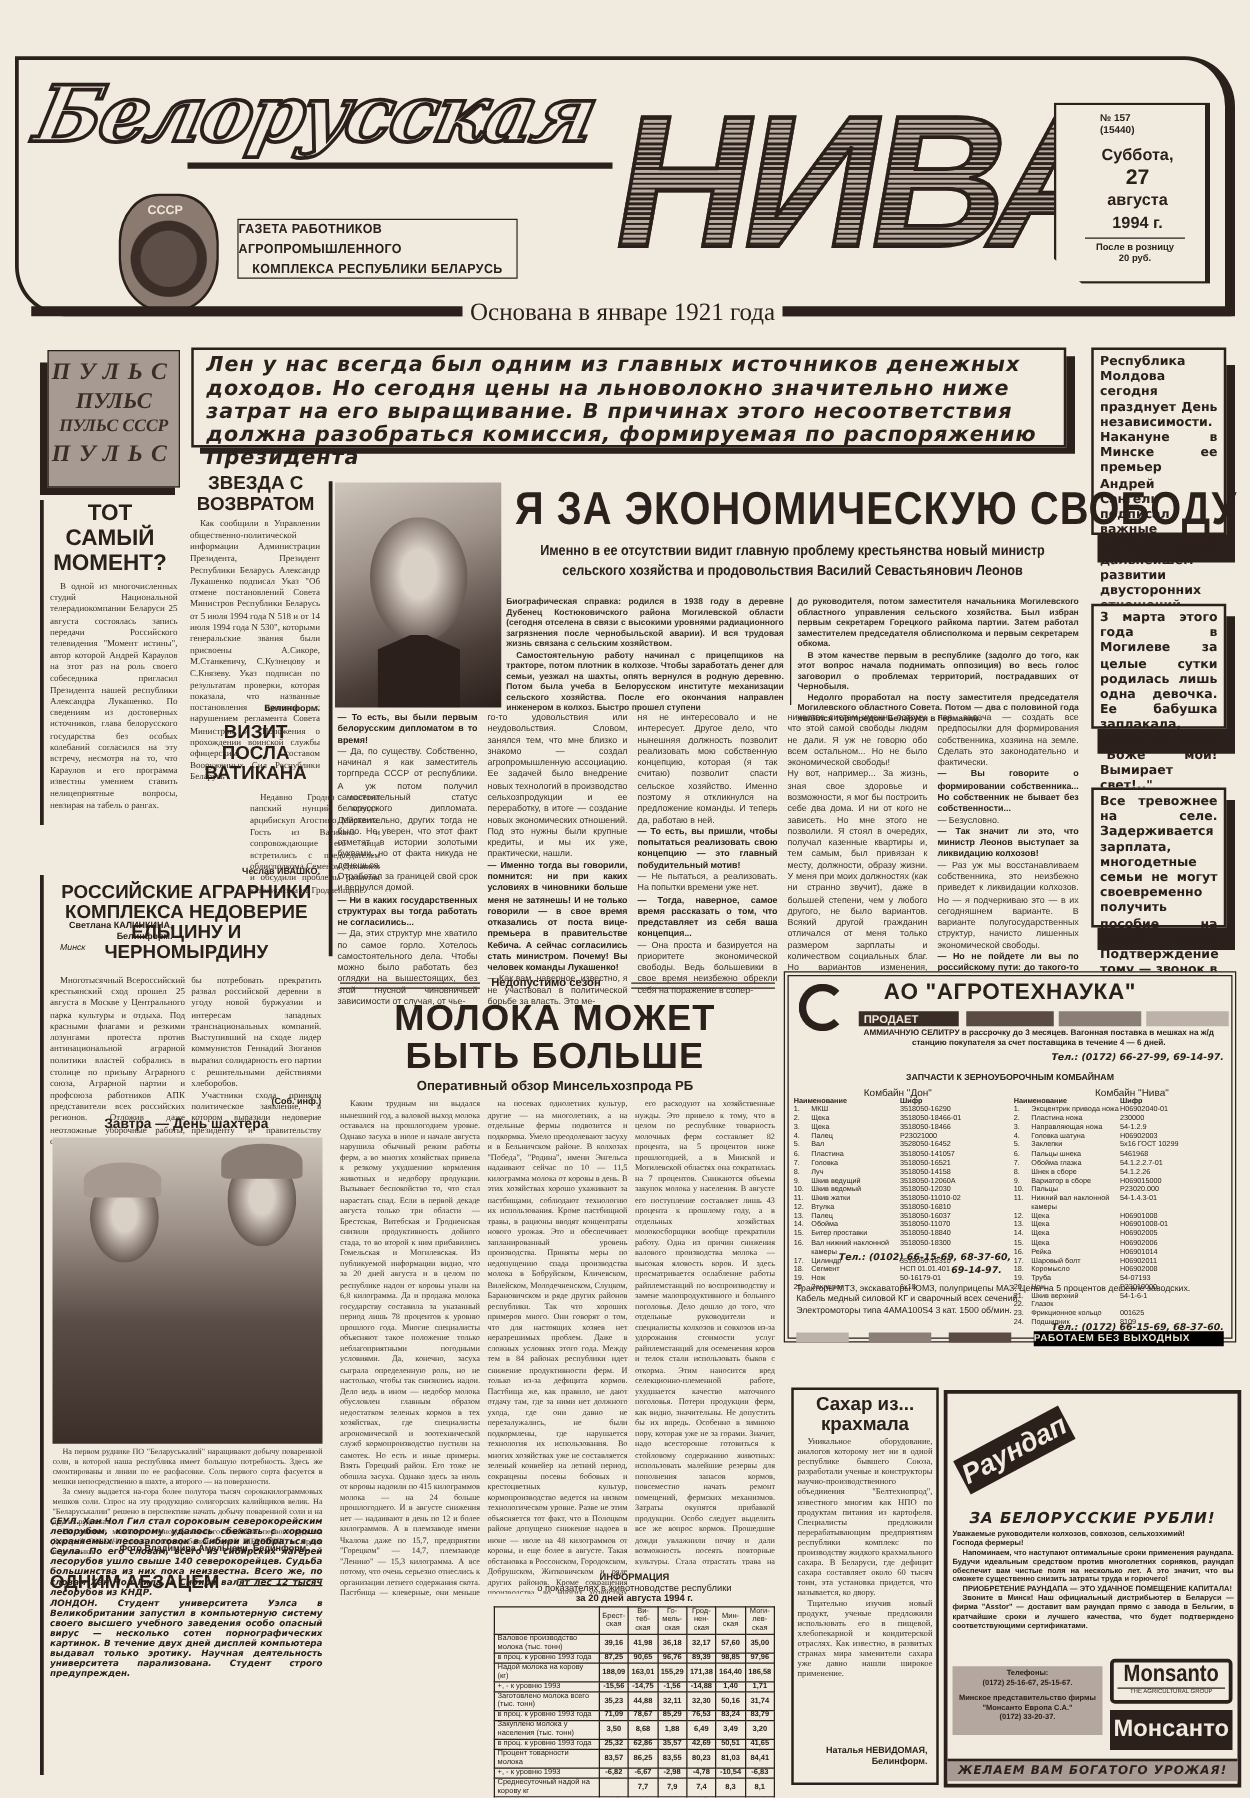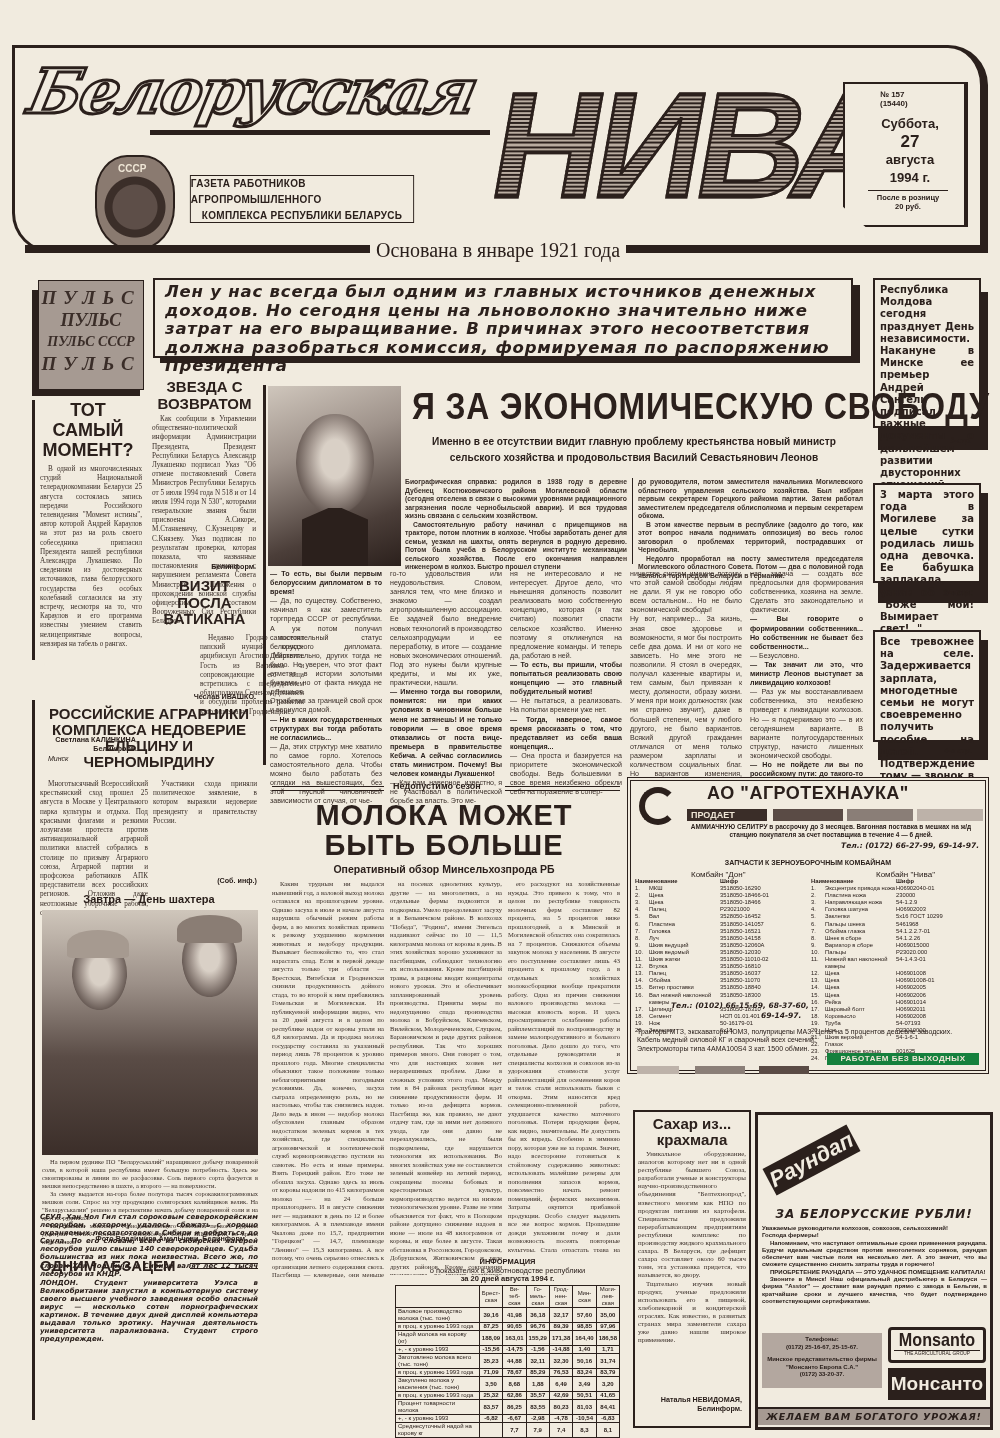--- a/index.html
+++ b/index.html
@@ -149,20 +149,21 @@
     <p>Недавно Гродно посетил папский нунций ксендз-арцибискуп Агостино Маркетта. Гость из Ватикана и сопровождающие его лица встретились с председателем облисполкома Семеном Домашем и обсудили проблемы развития католицизма на Гродненщине.</p>
   </div>
 <div class="abs sig" style="left:152px;top:692px;width:104px;">Чеслав ИВАШКО.</div>
 
 <div class="abs vrule" style="left:32px;top:700px;height:720px;"></div>
 <div class="abs h-sans" style="left:38px;top:706px;width:222px;font-size:15px;line-height:16px;">РОССИЙСКИЕ АГРАРНИКИ КОМПЛЕКСА НЕДОВЕРИЕ ЕЛЬЦИНУ И ЧЕРНОМЫРДИНУ</div>
 <div class="abs body-text" style="left:40px;top:780px;width:108px;">
     <p>Многотысячный Всероссийский крестьянский сход прошел 25 августа в Москве у Центрального парка культуры и отдыха. Под красными флагами и резкими лозунгами протеста против антинациональной аграрной политики властей собрались в столице по призыву Аграрного союза, Аграрной партии и профсоюза работников АПК представители всех российских регионов. Отложив даже неотложные уборочные работы, они съехались, что-</p>
   </div>
 <div class="abs body-text" style="left:153px;top:780px;width:104px;">
+  <p style="text-indent:0">бы потребовать прекратить развал российской деревни в угоду новой буржуазии и интересам западных транснациональных компаний. Выступивший на сходе лидер коммунистов Геннадий Зюганов выразил солидарность его партии с решительными действиями хлеборобов.</p>
   <p>Участники схода приняли политическое заявление, в котором выразили недоверие президенту и правительству России.</p>
 </div>
 <div class="abs sig" style="left:153px;top:876px;width:104px;">(Соб. инф.)</div>
 
 <div class="abs h-sans" style="left:40px;top:893px;width:218px;font-size:11px;">Завтра — День шахтера</div>
 <div class="abs photo" style="left:42px;top:910px;width:216px;height:245px;background:linear-gradient(180deg,#cfc6bb 0%,#9c9088 30%,#5a4c46 60%,#3b2e29 100%);">
   <div class="abs photo-face" style="left:30px;top:30px;width:55px;height:70px;"></div>
   <div class="abs" style="left:25px;top:20px;width:62px;height:28px;border-radius:50% 50% 10% 10%;background:#a69a90;"></div>
   <div class="abs photo-face" style="left:140px;top:15px;width:55px;height:72px;"></div>
   <div class="abs" style="left:135px;top:5px;width:65px;height:28px;border-radius:50% 50% 10% 10%;background:#8a7d74;"></div>
@@ -596,21 +597,21 @@
   <div class="abs mono-it" style="left:130px;top:230px;">69-14-97.</div>
   <div class="abs" style="left:6px;top:247px;width:345px;font-size:7px;line-height:8.3px;">
     <div>Тракторы МТЗ, экскаваторы ЮМЗ, полуприцепы МАЗ. Цены на 5 процентов дешевле заводских.</div>
     <div>Кабель медный силовой КГ и сварочный всех сечений.</div>
     <div>Электромоторы типа 4АМА100S4 3 кат. 1500 об/мин.</div>
   </div>
   <div class="abs mono-it" style="right:6px;top:276px;">Тел.: (0172) 66-15-69, 68-37-60.</div>
   <div class="abs" style="left:6px;top:285px;width:42px;height:8px;background:#bdb2a9;"></div>
   <div class="abs" style="left:64px;top:285px;width:50px;height:8px;background:#8a7e77;"></div>
   <div class="abs" style="left:128px;top:285px;width:50px;height:8px;background:#5a4b45;"></div>
-  <div class="abs" style="left:196px;top:272px;width:152px;height:12px;background:#15803d;color:#efe6d6;font-size:8px;font-weight:bold;text-align:center;line-height:12px;letter-spacing:0.5px;">РАБОТАЕМ БЕЗ ВЫХОДНЫХ</div>
+  <div class="abs" style="left:196px;top:284px;width:152px;height:12px;background:#000000;color:#efe6d6;font-size:8px;font-weight:bold;text-align:left;line-height:12px;letter-spacing:0.5px;">РАБОТАЕМ БЕЗ ВЫХОДНЫХ</div>
 </div>
 
 <div class="abs" style="left:633px;top:1110px;width:118px;height:318px;border:2px solid #2b201c;"></div>
 <div class="abs h-sans" style="left:636px;top:1116px;width:112px;font-size:15px;line-height:16px;">Сахар из... крахмала</div>
 <div class="abs body-text" style="left:638px;top:1150px;width:108px;font-size:6.9px;line-height:8.1px;">
   <p>Уникальное оборудование, аналогов которому нет ни в одной республике бывшего Союза, разработали ученые и конструкторы научно-производственного объединения "Белтехнопрод", известного многим как НПО по продуктам питания из картофеля. Специалисты предложили перерабатывающим предприятиям республики комплекс по производству жидкого крахмального сахара. В Беларуси, где дефицит сахара составляет около 60 тысяч тонн, эта установка придется, что называется, ко двору.</p>
   <p>Тщательно изучив новый продукт, ученые предложили использовать его в пищевой, хлебопекарной и кондитерской отраслях. Как известно, в развитых странах мира заменители сахара уже давно нашли широкое применение.</p>
 </div>
 <div class="abs sig" style="left:638px;top:1395px;width:104px;">
   <div>Наталья НЕВИДОМАЯ,</div>

